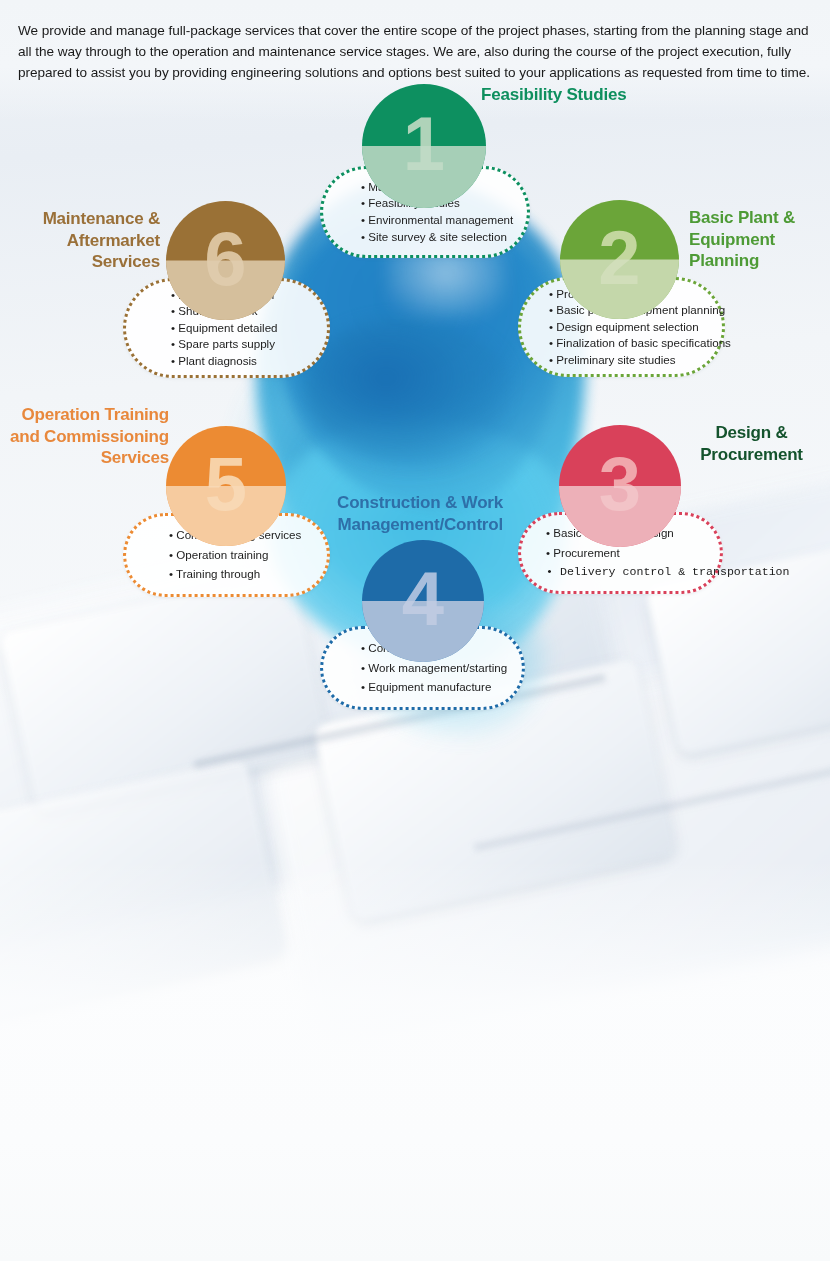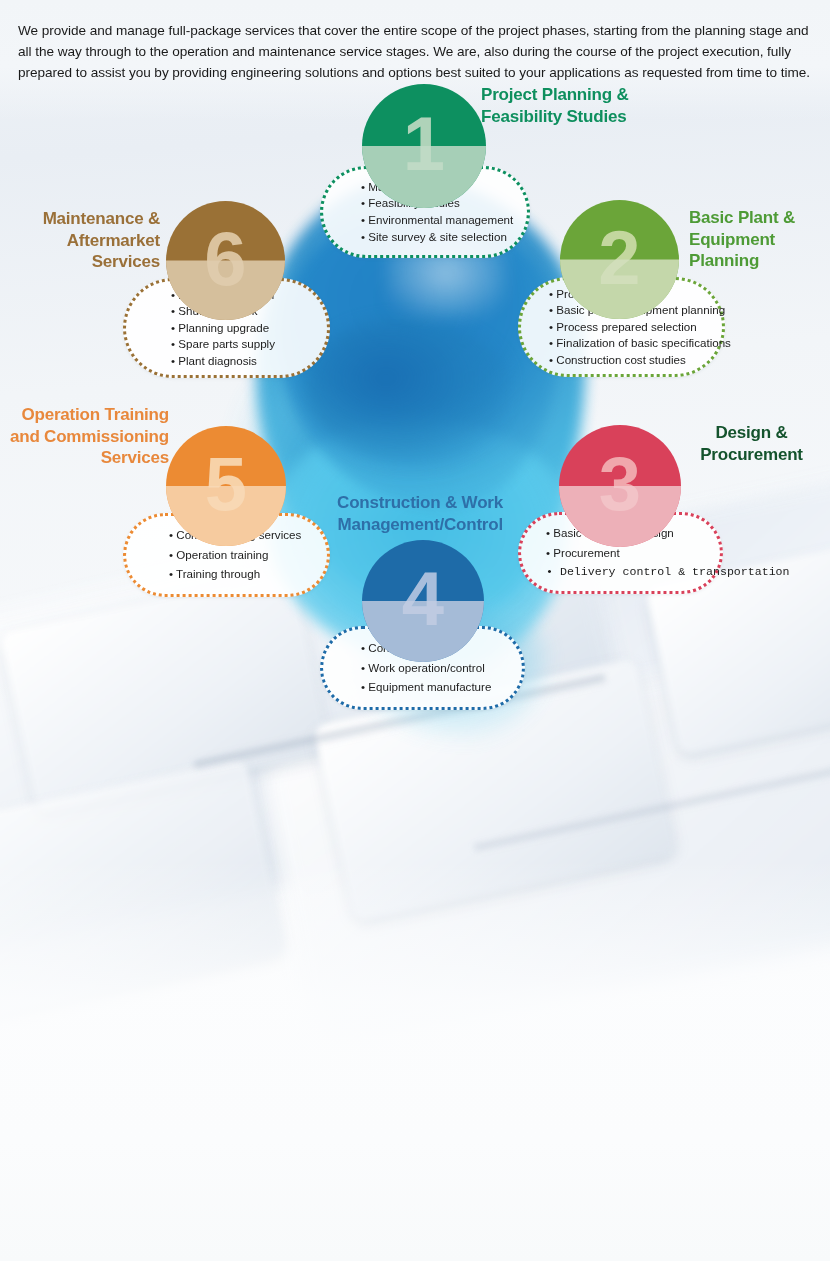--- a/index.html
+++ b/index.html
@@ -179,33 +179,32 @@
         <li>Feasibility studies</li>
         <li>Environmental management</li>
         <li>Site survey &amp; site selection</li>
       </ul>
     </div>
     <div class="circle" style="left:354px;top:84px;width:124px;height:124px;background:#0D9060;">
       <span class="num" style="color:#AFD3B9;">1</span>
     </div>
     <div class="circle-tint" style="left:354px;top:84px;width:124px;height:124px;background:#C2DBC7;opacity:.85;"></div>
     <div class="title" style="left:473px;top:84px;width:200px;color:#0E8F5E;text-align:left;">
-      <div>Project Planning &amp;</div>
       <div>Feasibility Studies</div>
     </div>
   </div>
 
   <div class="phase">
     <div class="bullet-box" style="left:510px;top:277px;width:207px;height:100px;border-radius:50px;border-color:#6BA539;">
       <ul style="padding-left:28px;">
         <li>Process evaluation</li>
         <li>Basic plant&amp; equipment planning</li>
-        <li>Process prepared selection</li>
+        <li>Design equipment selection</li>
         <li>Finalization of basic specifications</li>
-        <li>Construction cost studies</li>
+        <li>Preliminary site studies</li>
       </ul>
     </div>
     <div class="circle" style="left:552px;top:200px;width:119px;height:119px;background:#6BA539;">
       <span class="num" style="color:#C3D79E;">2</span>
     </div>
     <div class="circle-tint" style="left:552px;top:200px;width:119px;height:119px;background:#D3DFBE;opacity:.85;"></div>
     <div class="title" style="left:681px;top:207px;width:150px;color:#4E9B36;text-align:left;">
       <div>Basic Plant &amp;</div>
       <div>Equipment</div>
       <div>Planning</div>
@@ -227,21 +226,21 @@
     <div class="title" style="left:661px;top:404px;width:165px;color:#14532d;text-align:center;margin-top:18px;">
       <div>Design &amp;</div>
       <div>Procurement</div>
     </div>
   </div>
 
   <div class="phase">
     <div class="bullet-box" style="left:312px;top:626px;width:205px;height:84px;border-radius:42px;border-color:#1E6BA8;">
       <ul style="padding-left:38px;">
         <li style="padding:1.5px 0;">Construction</li>
-        <li style="padding:1.5px 0;">Work operation/control</li>
+        <li style="padding:1.5px 0;">Work management/starting</li>
         <li style="padding:1.5px 0;">Equipment manufacture</li>
       </ul>
     </div>
     <div class="circle" style="left:354px;top:540px;width:122px;height:122px;background:#1E6BA8;">
       <span class="num" style="color:#A8BEDC;">4</span>
     </div>
     <div class="circle-tint" style="left:354px;top:540px;width:122px;height:122px;background:#C3CDE2;opacity:.82;"></div>
     <div class="title" style="left:320px;top:492px;width:175px;color:#2E6FA8;text-align:right;">
       <div>Construction &amp; Work</div>
       <div>Management/Control</div>
@@ -265,21 +264,21 @@
       <div>and Commissioning</div>
       <div>Services</div>
     </div>
   </div>
 
   <div class="phase">
     <div class="bullet-box" style="left:115px;top:278px;width:207px;height:100px;border-radius:50px;border-color:#9A7136;">
       <ul style="padding-left:45px;">
         <li>Regular inspection</li>
         <li>Shutdown work</li>
-        <li>Planning upgrade</li>
+        <li>Equipment detailed</li>
         <li>Spare parts supply</li>
         <li>Plant diagnosis</li>
       </ul>
     </div>
     <div class="circle" style="left:158px;top:201px;width:119px;height:119px;background:#9A7136;">
       <span class="num" style="color:#DBC39E;">6</span>
     </div>
     <div class="circle-tint" style="left:158px;top:201px;width:119px;height:119px;background:#DFCDAE;opacity:.85;"></div>
     <div class="title" style="left:0px;top:208px;width:152px;color:#9A7039;text-align:right;">
       <div>Maintenance &amp;</div>

